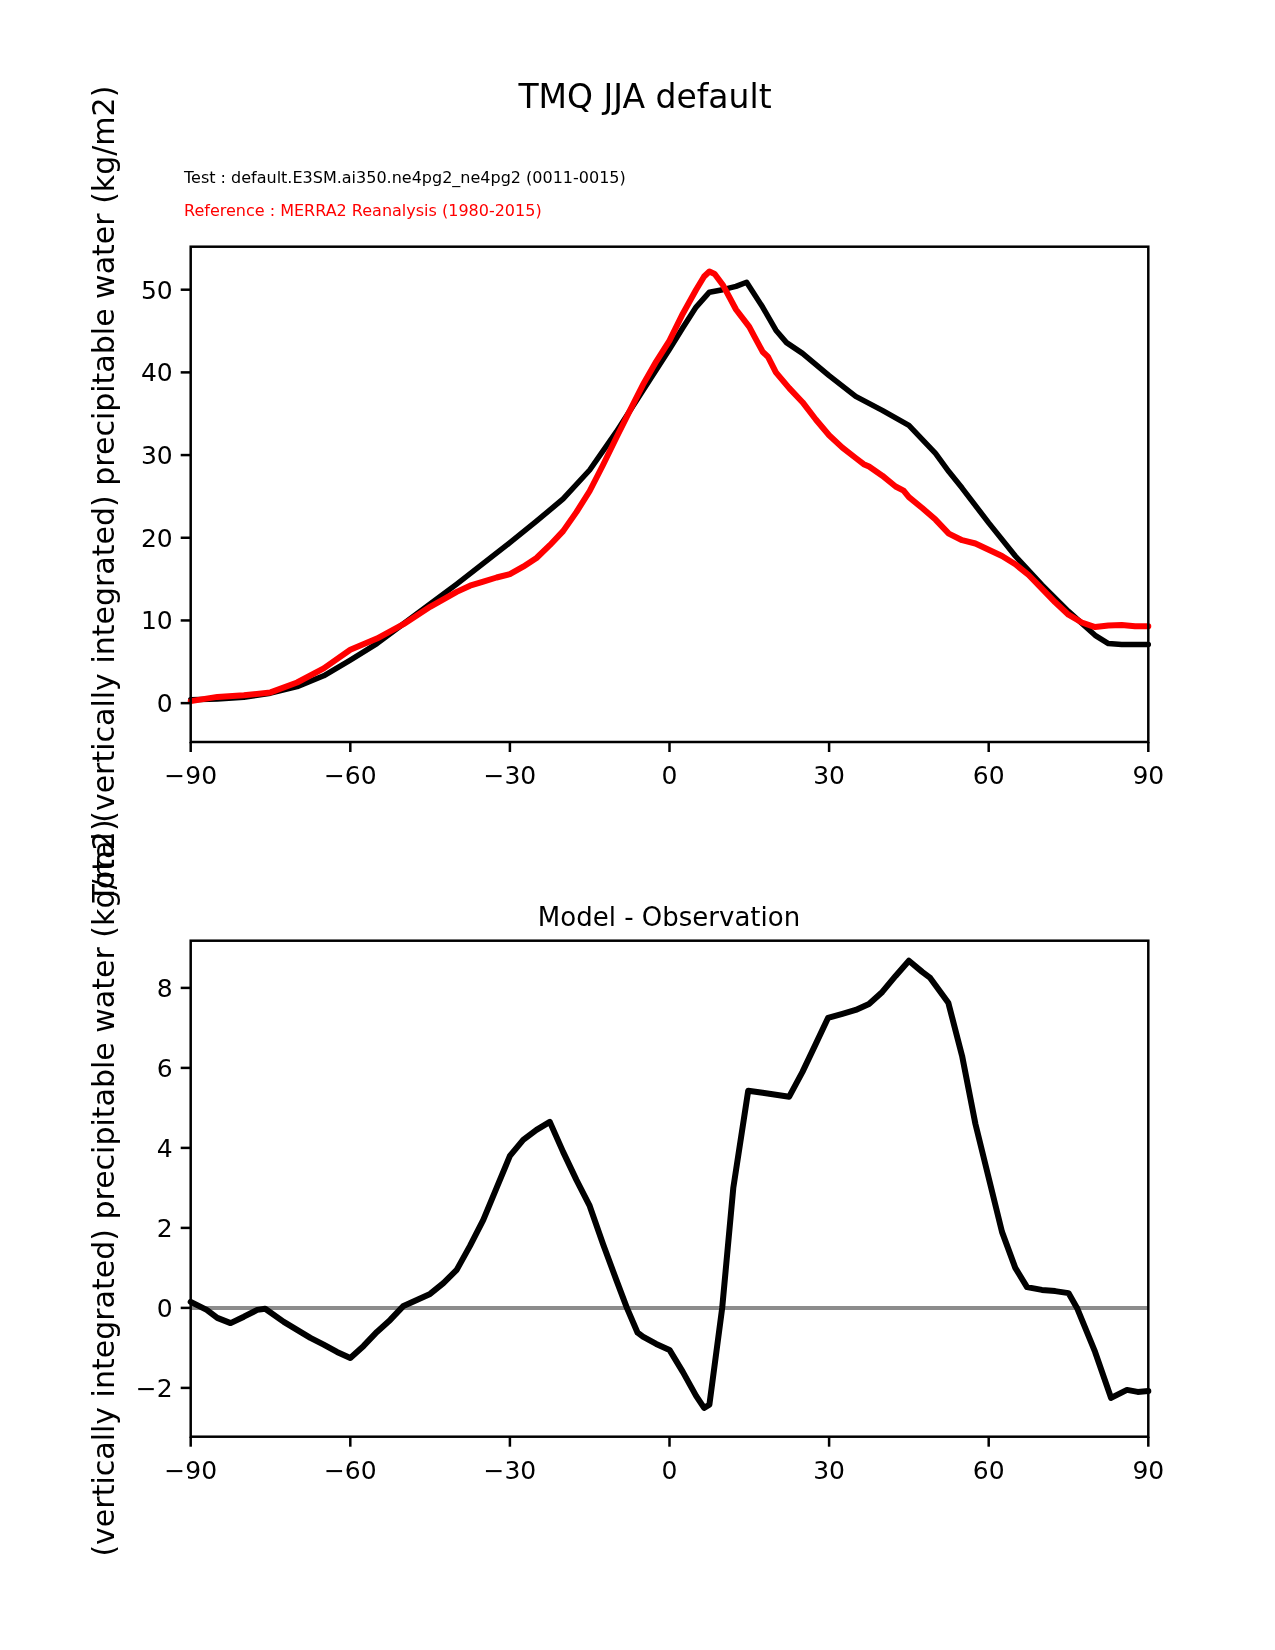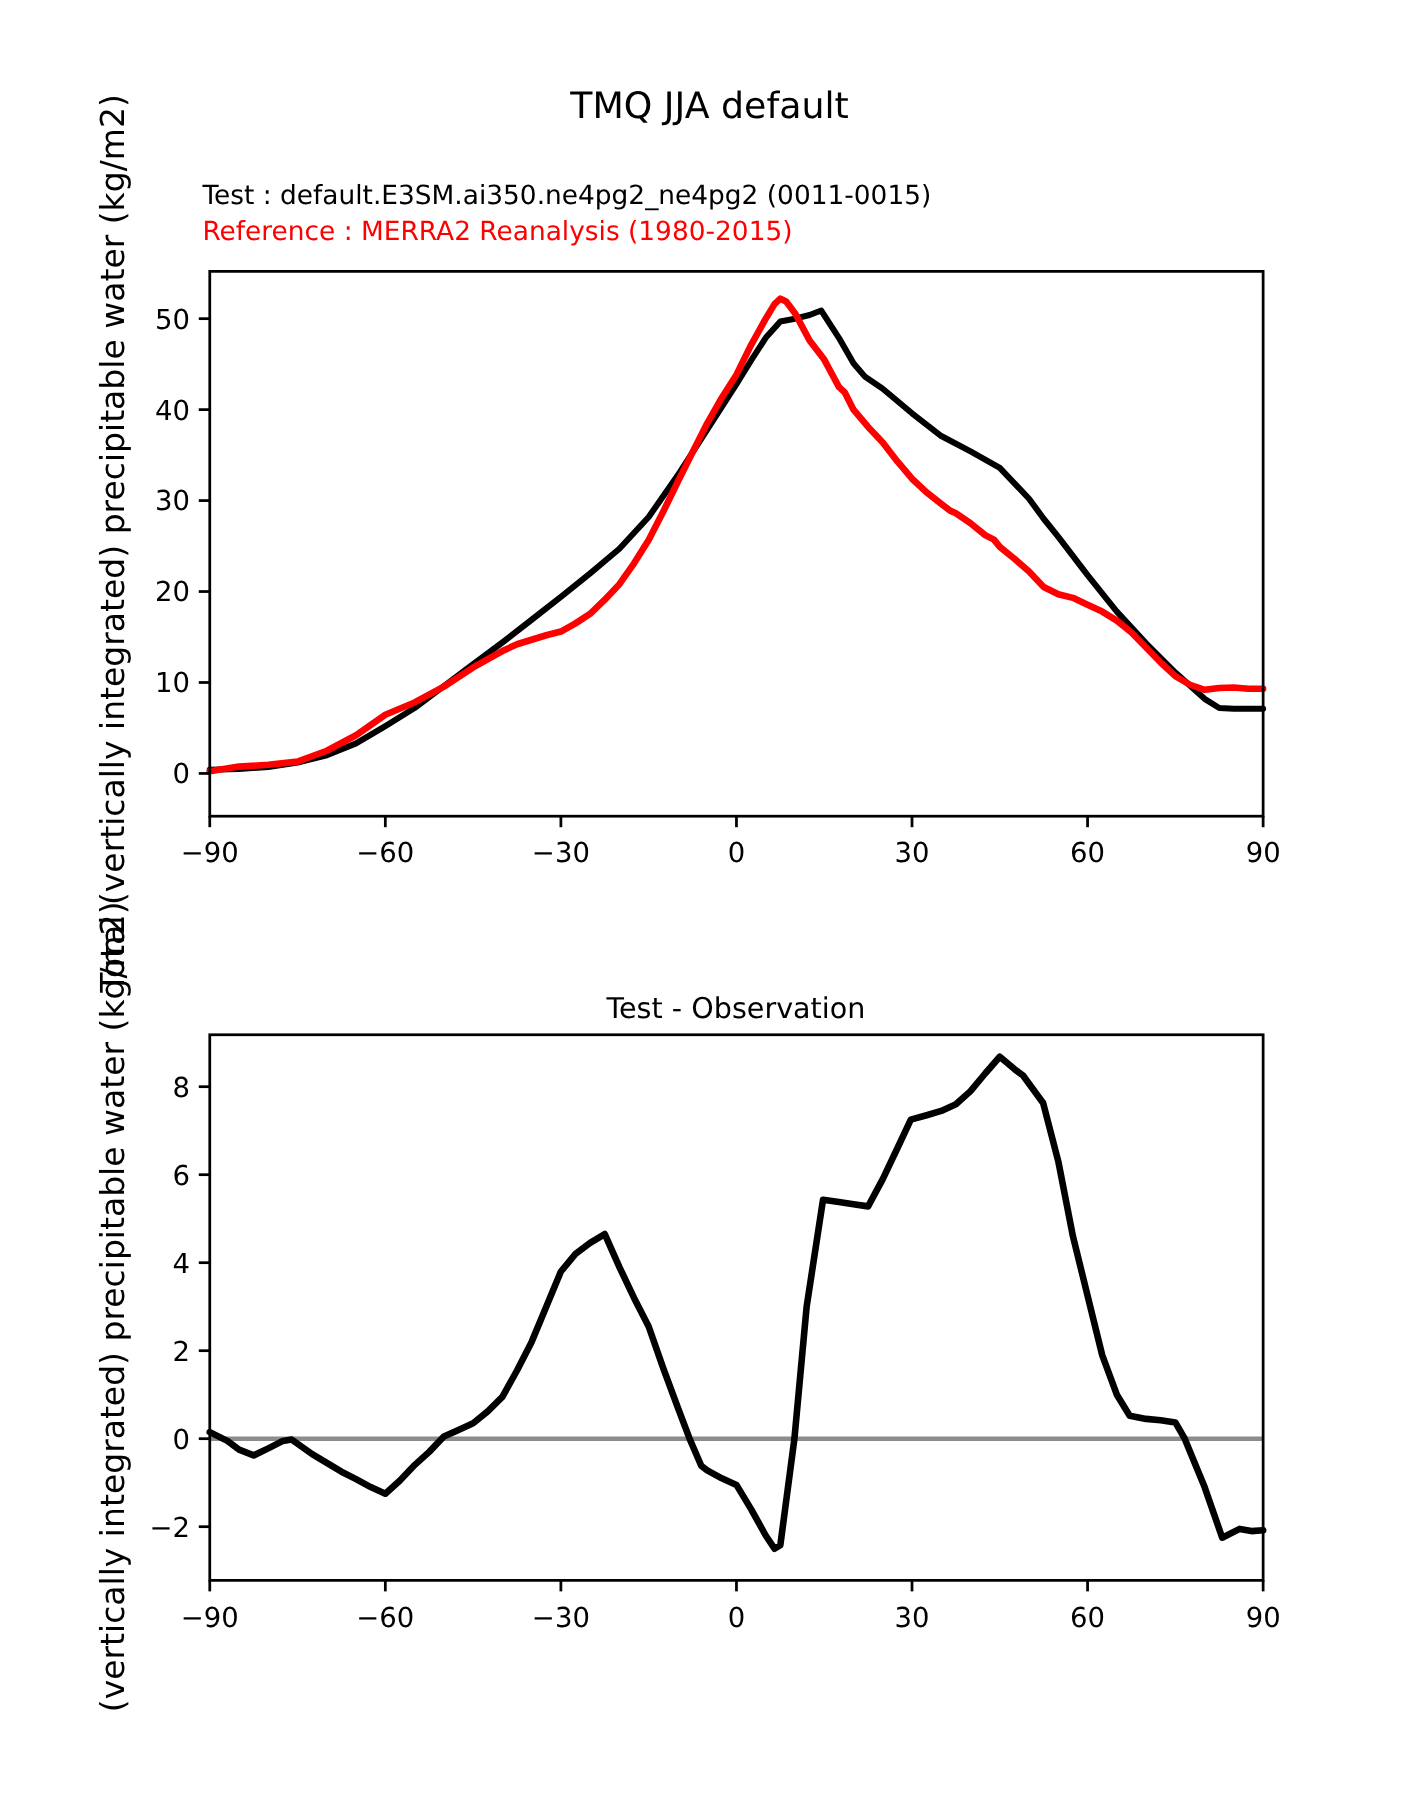--- a/index.html
+++ b/index.html
@@ -1,39 +1,39 @@
 <!DOCTYPE html>
 <html><head>
 <meta charset="utf-8">
 <style>
   html,body{margin:0;padding:0;background:#fff;}
   body{width:1275px;height:1650px;position:relative;overflow:hidden;
        font-family:"DejaVu Sans","Liberation Sans",sans-serif;color:#000;}
   .abs{position:absolute;white-space:nowrap;}
   .fig-title{font-size:33px;transform:translate(-50%,-50%);}
-  .hdr-line{font-size:24px;transform:translate(0,-50%);}
+  .hdr-line{font-size:16px;transform:translate(0,-50%);}
   .sub-title{font-size:26px;transform:translate(-50%,-50%);}
   .ylabel{font-size:30px;transform:translate(-50%,-50%) rotate(-90deg);}
   svg{position:absolute;left:0;top:0;}
   svg text{font-family:"DejaVu Sans","Liberation Sans",sans-serif;font-size:25px;fill:#000;}
 </style>
 </head>
 <body style="background: rgb(255, 255, 255);">
 
 <div class="abs fig-title" style="left:645px;top:96px;">TMQ JJA default</div>
 
 <div class="abs hdr-line" style="left: 184px; top: 177px; color: rgb(0, 0, 0);">Test : default.E3SM.ai350.ne4pg2_ne4pg2 (0011-0015)</div>
 
 <div class="abs hdr-line" style="left: 184px; top: 210px; color: rgb(255, 0, 0);">Reference : MERRA2 Reanalysis (1980-2015)</div>
 
 <div class="abs ylabel" style="left:103px;top:494px;">Total (vertically integrated) precipitable water (kg/m2)</div>
 
 <div class="abs ylabel" style="left:103px;top:1188px;">(vertically integrated) precipitable water (kg/m2)</div>
 
-<div class="abs sub-title" style="left:669px;top:917px;">Test - Observation</div>
+<div class="abs sub-title" style="left:669px;top:917px;">Model - Observation</div>
 
 <svg id="plots" width="1275" height="1650">
     <polyline points="190.7,699.8 217.3,699.0 243.9,697.3 270.5,693.2 297.1,686.6 323.7,675.8 350.3,660.1 376.9,643.6 403.5,623.8 430.1,603.9 456.7,584.1 483.3,563.4 509.9,542.7 536.5,521.2 563.1,498.9 589.7,470.0 616.3,431.9 642.9,390.6 669.5,349.2 682.8,327.7 696.1,307.1 709.4,292.2 722.7,289.7 736.0,286.4 746.6,282.3 762.6,307.1 775.9,330.2 786.5,342.6 802.5,353.4 829.1,375.7 855.7,396.4 882.3,410.4 908.9,425.3 935.5,453.4 948.8,471.6 962.1,488.1 988.7,522.9 1015.3,556.0 1041.9,584.9 1068.5,611.4 1095.1,635.3 1108.4,643.6 1121.7,644.4 1148.3,644.4" fill="none" stroke="#000000" stroke-width="5.5" stroke-linejoin="round" stroke-linecap="round"></polyline>
     <polyline points="190.7,701.1 217.3,696.9 243.9,695.3 270.5,692.4 297.1,682.5 323.7,668.4 350.3,649.8 376.9,638.6 403.5,624.2 430.1,606.8 456.7,591.9 470.0,585.7 483.3,581.6 496.6,577.5 509.9,574.1 523.2,566.7 536.5,558.0 549.8,545.2 563.1,531.1 576.4,512.1 589.7,491.0 603.0,465.0 616.3,437.7 629.6,411.2 642.9,384.8 656.2,361.6 669.5,340.6 682.8,313.7 696.1,289.7 704.1,276.5 709.4,271.5 714.7,274.0 722.7,284.7 736.0,309.5 749.3,326.9 754.6,336.8 762.6,351.7 767.9,356.7 775.9,372.4 789.2,388.1 802.5,402.2 815.8,419.5 829.1,435.2 842.4,447.6 855.7,458.0 863.7,464.2 869.0,466.6 882.3,475.7 895.6,486.5 903.6,490.6 908.9,497.2 922.2,508.0 935.5,519.6 948.8,533.6 962.1,540.2 975.4,543.5 988.7,549.8 1002.0,556.0 1015.3,564.2 1028.6,575.0 1041.9,588.6 1055.2,602.3 1068.5,614.7 1081.8,622.5 1095.1,627.1 1108.4,625.4 1121.7,625.0 1135.0,626.2 1148.3,626.2" fill="none" stroke="#ff0000" stroke-width="6" stroke-linejoin="round" stroke-linecap="round"></polyline>
     <rect x="190.7" y="246.7" width="957.5999999999999" height="495.3" fill="none" stroke="#000" stroke-width="2.5"></rect>
     <line x1="190.7" y1="742" x2="190.7" y2="752" stroke="#000" stroke-width="2.5"></line>
     <text x="190.7" y="784" text-anchor="middle">−90</text>
     <line x1="350.29999999999995" y1="742" x2="350.29999999999995" y2="752" stroke="#000" stroke-width="2.5"></line>
     <text x="350.29999999999995" y="784" text-anchor="middle">−60</text>
     <line x1="509.8999999999999" y1="742" x2="509.8999999999999" y2="752" stroke="#000" stroke-width="2.5"></line>

